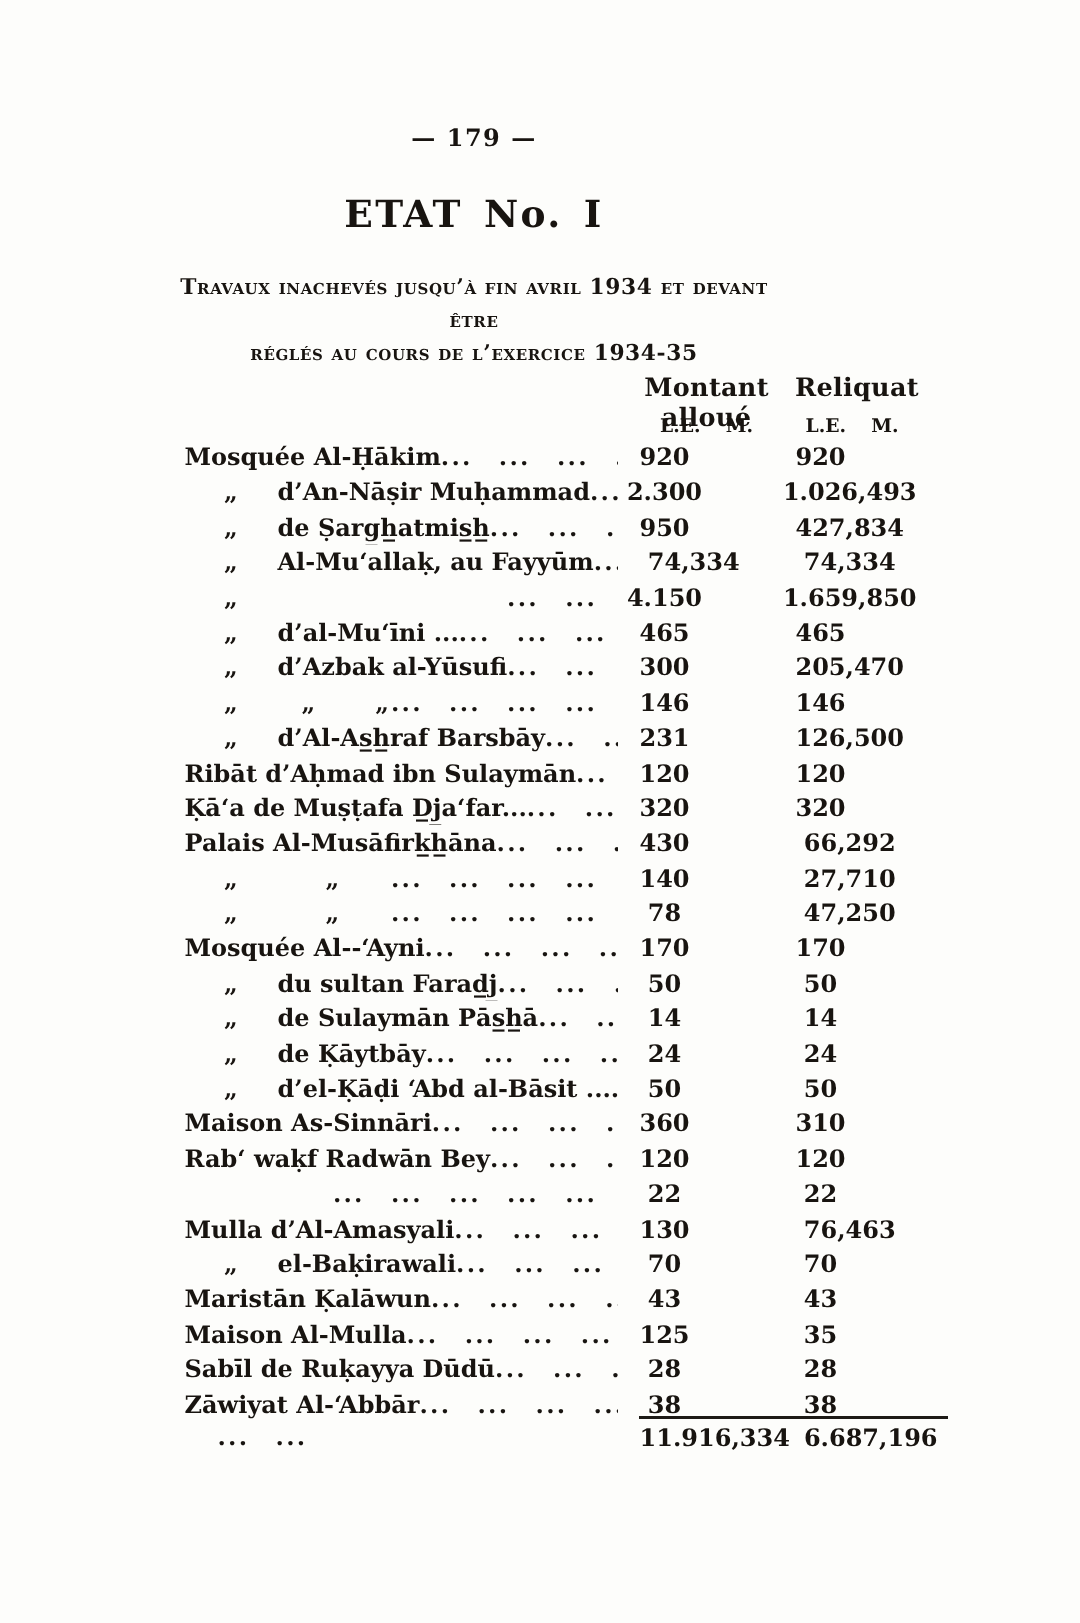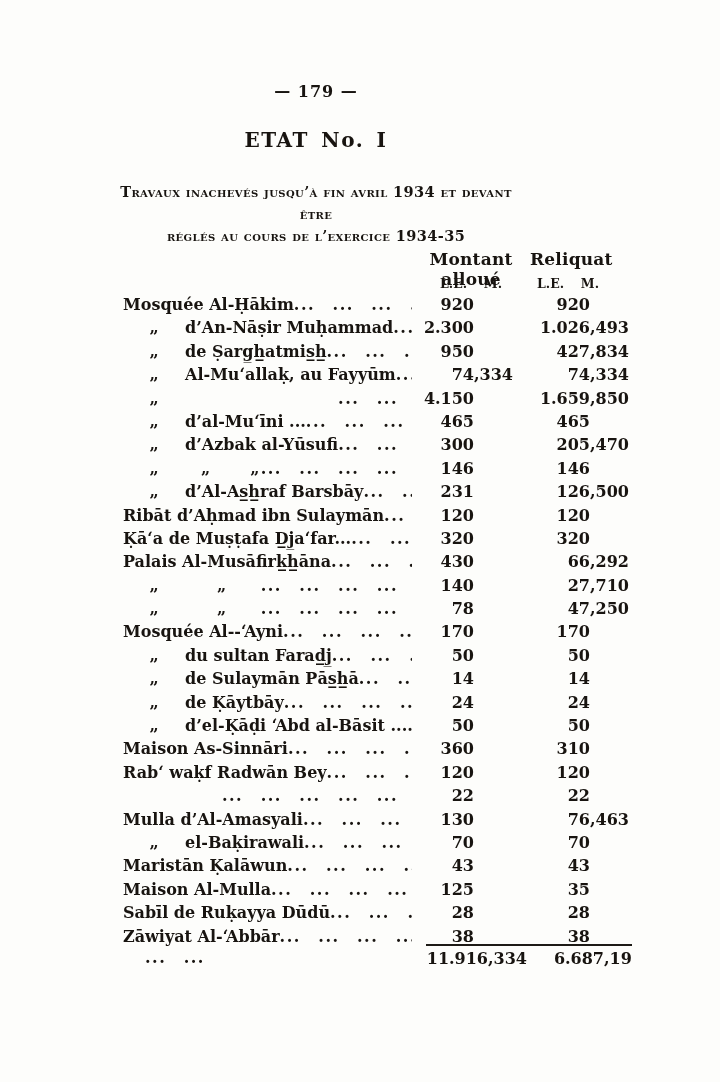--- a/index.html
+++ b/index.html
@@ -13,21 +13,21 @@
     position:relative;width:632px;height:1082px;overflow:hidden;
     color:#181410;font-weight:bold;
   }
   
   .pagenum{
     position:absolute;top:82px;left:0;right:0;
     text-align:center;font-size:16px;letter-spacing:1px;
   }
   .etat-title{
     position:absolute;top:128px;left:0;right:0;
-    text-align:center;font-size:20px;letter-spacing:1.5px;
+    text-align:center;font-size:25px;letter-spacing:1.5px;
     word-spacing:4px;
   }
   .subtitle{
     position:absolute;top:181px;left:105px;right:105px;
     text-align:center;font-size:14.5px;line-height:22px;
     font-variant:small-caps;letter-spacing:0.4px;
   }
   .subtitle .line{display:block;}
   
   .colhead{
@@ -49,21 +49,21 @@
     font-size:16px;
   }
   .row{display:flex;height:23.4px;line-height:23.4px;}
   .label{width:289px;display:flex;white-space:pre;overflow:hidden;}
   .ditto{width:62px;flex:none;text-align:center;}
   .name{white-space:pre;}
   .leader{
     margin-left:auto;padding-right:14px;
     letter-spacing:1.5px;white-space:pre;
   }
-  .amount{display:flex;justify-content:flex-end;white-space:pre;}
+  .amount{display:flex;justify-content:center;white-space:pre;}
   .amount.montant{width:92px;}
   .amount.reliquat{width:116px;}
   .frac{width:30px;text-align:left;flex:none;}
   
   .total-row{
     position:absolute;top:944px;left:123px;width:497px;
     display:flex;font-size:16px;height:28px;line-height:28px;
   }
   .total-row .label{justify-content:flex-end;flex-direction:column;}
   .total-row .name{font-style:italic;letter-spacing:0.5px;}

